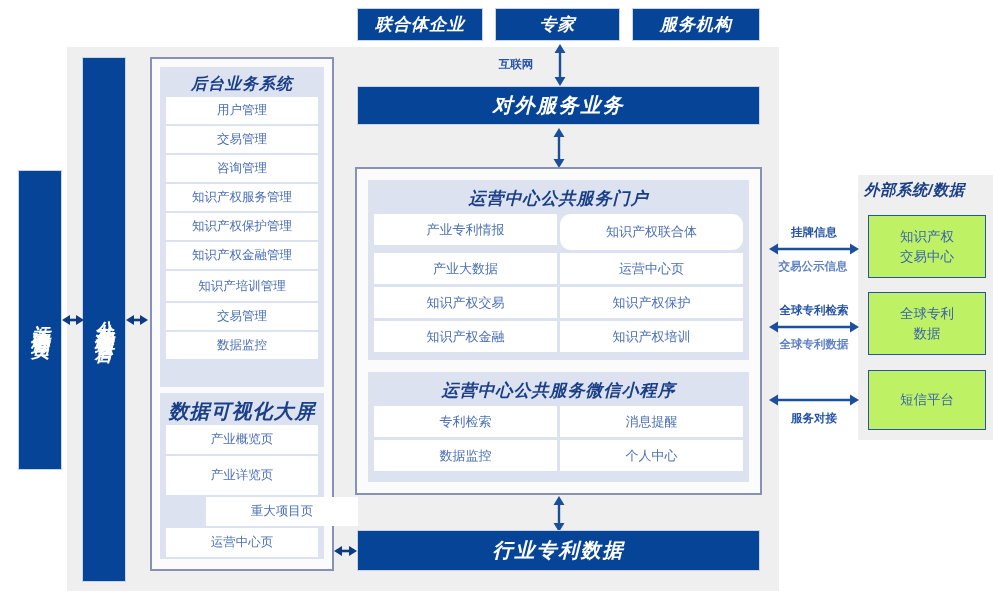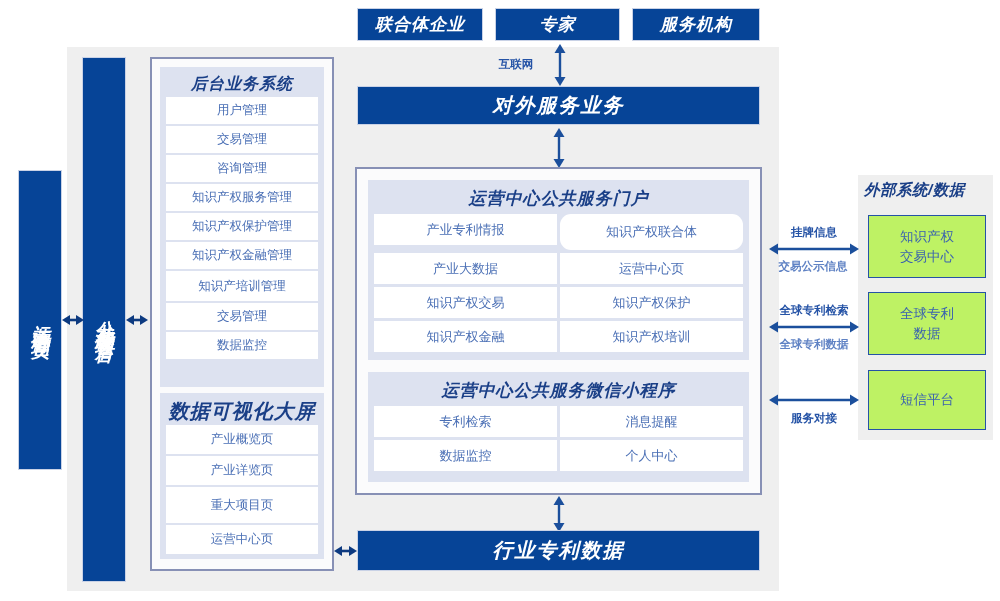--- a/index.html
+++ b/index.html
@@ -170,22 +170,22 @@
       <div class="cell small" style="height:30px;font-family:Liberation Mono, monospace;">知识产培训管理</div>
       <div class="cell small" style="height:27px;">交易管理</div>
       <div class="cell small" style="height:27px;">数据监控</div>
     </div>
   </div>
 
   <div class="panel" style="left:160px;top:393px;width:164px;height:166px;">
     <div class="panel-title" style="font-size:20px;height:28px;line-height:28px;">数据可视化大屏</div>
     <div class="list">
       <div class="cell small" style="height:29px;">产业概览页</div>
-      <div class="cell small" style="height:29px;">产业详览页</div>
-      <div class="cell small" style="height:36px;">重大项目页</div>
+      <div class="cell small" style="height:39px;">产业详览页</div>
+      <div class="cell small" style="height:29px;margin-left:40px;">重大项目页</div>
       <div class="cell small" style="height:29px;">运营中心页</div>
     </div>
   </div>
 
   <div class="outline-box" style="left:355px;top:167px;width:407px;height:328px;"></div>
 
   <div class="panel" style="left:368px;top:180px;width:381px;height:180px;">
     <div class="panel-title" style="font-size:17px;height:30px;line-height:30px;">运营中心公共服务门户</div>
     <div class="grid2">
       <div class="cell" style="height:31px;font-size:13px;">产业专利情报</div>

